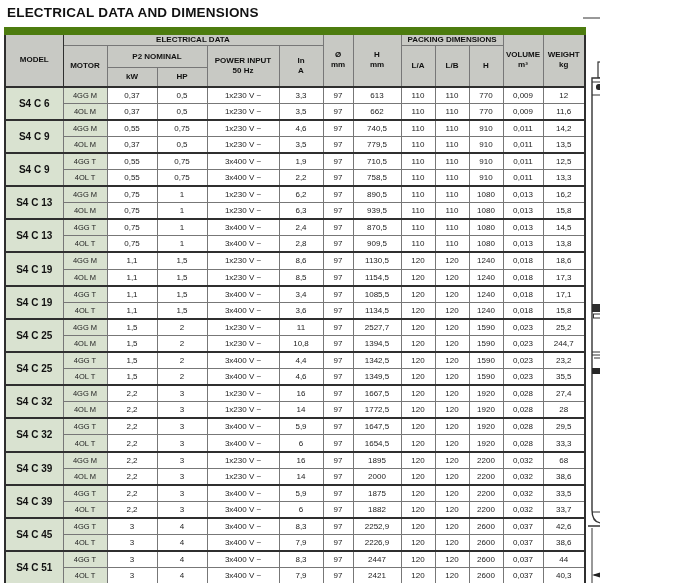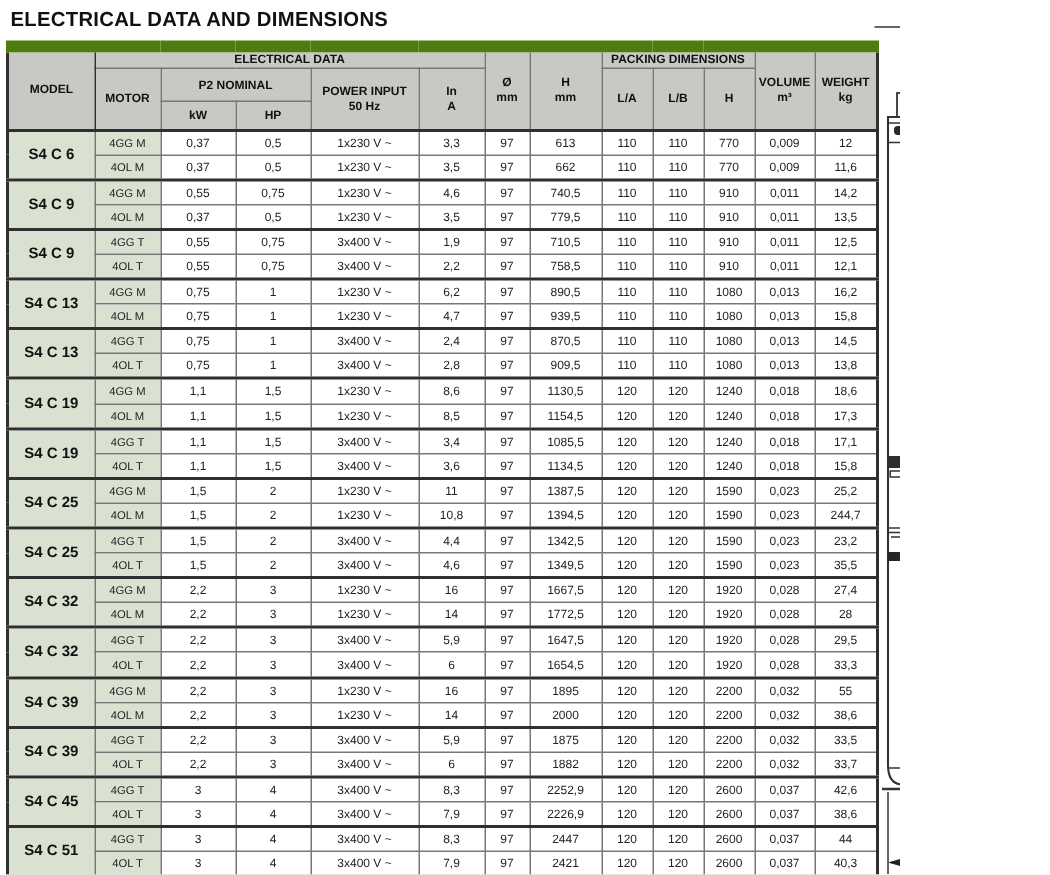--- a/index.html
+++ b/index.html
@@ -171,21 +171,21 @@
           <td>0,55</td>
           <td>0,75</td>
           <td>3x400 V ~</td>
           <td>2,2</td>
           <td>97</td>
           <td>758,5</td>
           <td>110</td>
           <td>110</td>
           <td>910</td>
           <td>0,011</td>
-          <td>12,1</td>
+          <td>13,3</td>
         </tr>
         <tr class="group-first">
           <td rowspan="2" class="model-cell">S4 C 13</td>
           <td class="motor-cell">4GG M</td>
           <td>0,75</td>
           <td>1</td>
           <td>1x230 V ~</td>
           <td>6,2</td>
           <td>97</td>
           <td>890,5</td>
@@ -193,21 +193,21 @@
           <td>110</td>
           <td>1080</td>
           <td>0,013</td>
           <td>16,2</td>
         </tr>
         <tr class="group-rest">
           <td class="motor-cell">4OL M</td>
           <td>0,75</td>
           <td>1</td>
           <td>1x230 V ~</td>
-          <td>4,7</td>
+          <td>6,3</td>
           <td>97</td>
           <td>939,5</td>
           <td>110</td>
           <td>110</td>
           <td>1080</td>
           <td>0,013</td>
           <td>15,8</td>
         </tr>
         <tr class="group-first">
           <td rowspan="2" class="model-cell">S4 C 13</td>
@@ -297,21 +297,21 @@
           <td>15,8</td>
         </tr>
         <tr class="group-first">
           <td rowspan="2" class="model-cell">S4 C 25</td>
           <td class="motor-cell">4GG M</td>
           <td>1,5</td>
           <td>2</td>
           <td>1x230 V ~</td>
           <td>11</td>
           <td>97</td>
-          <td>1387,5</td>
+          <td>2527,7</td>
           <td>120</td>
           <td>120</td>
           <td>1590</td>
           <td>0,023</td>
           <td>25,2</td>
         </tr>
         <tr class="group-rest">
           <td class="motor-cell">4OL M</td>
           <td>1,5</td>
           <td>2</td>
@@ -418,21 +418,21 @@
           <td>2,2</td>
           <td>3</td>
           <td>1x230 V ~</td>
           <td>16</td>
           <td>97</td>
           <td>1895</td>
           <td>120</td>
           <td>120</td>
           <td>2200</td>
           <td>0,032</td>
-          <td>55</td>
+          <td>68</td>
         </tr>
         <tr class="group-rest">
           <td class="motor-cell">4OL M</td>
           <td>2,2</td>
           <td>3</td>
           <td>1x230 V ~</td>
           <td>14</td>
           <td>97</td>
           <td>2000</td>
           <td>120</td>

